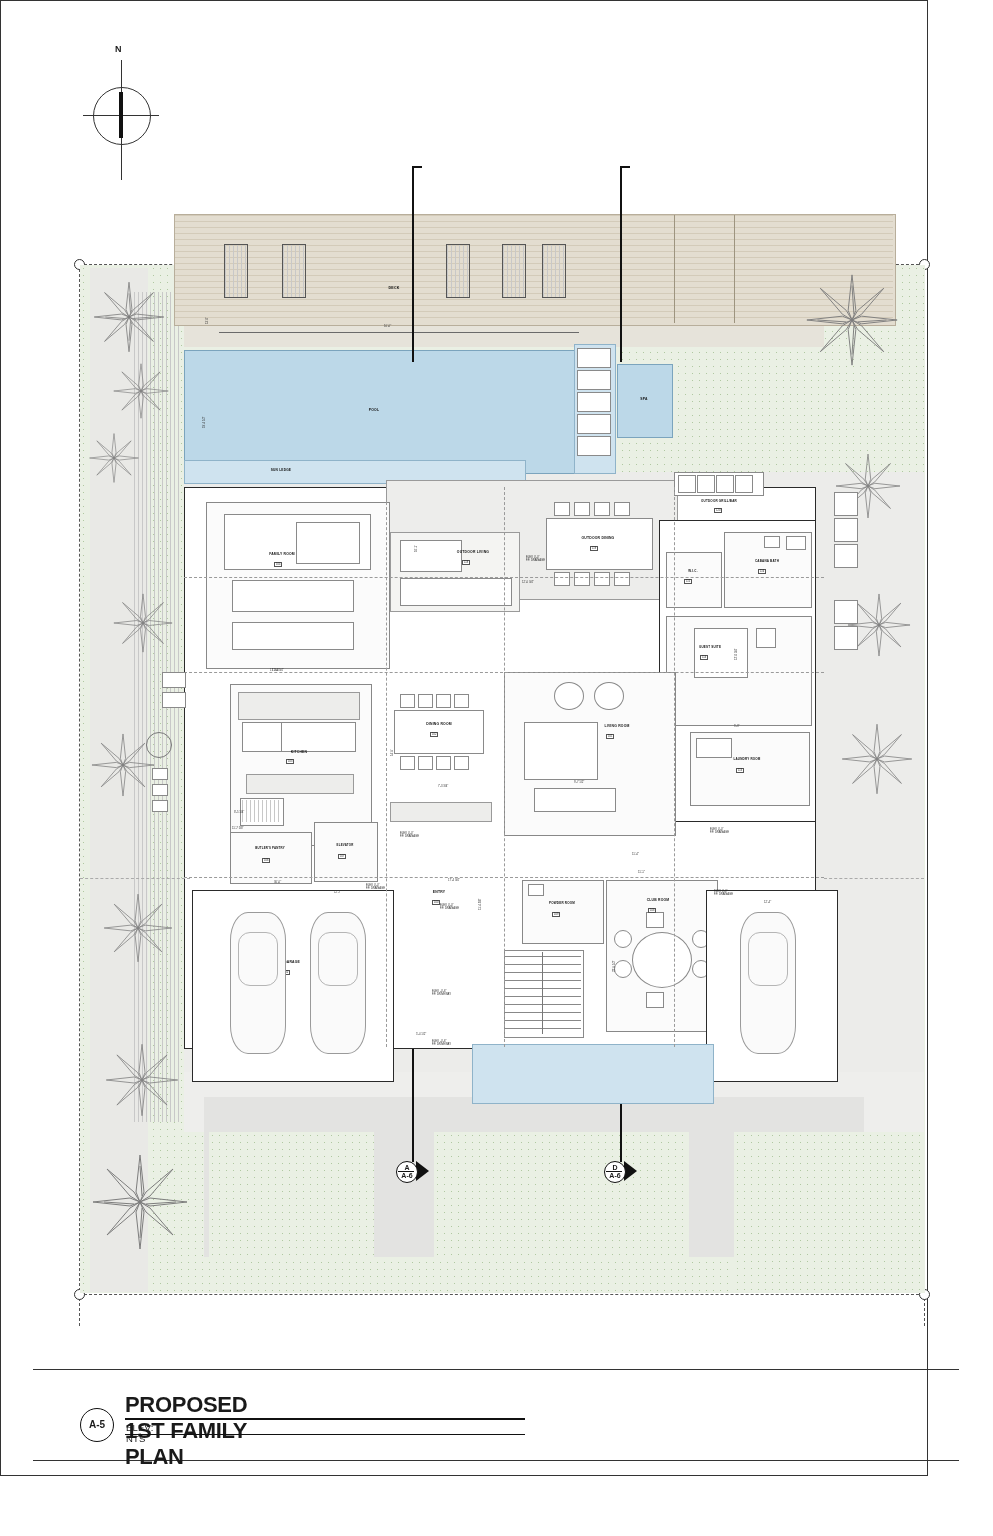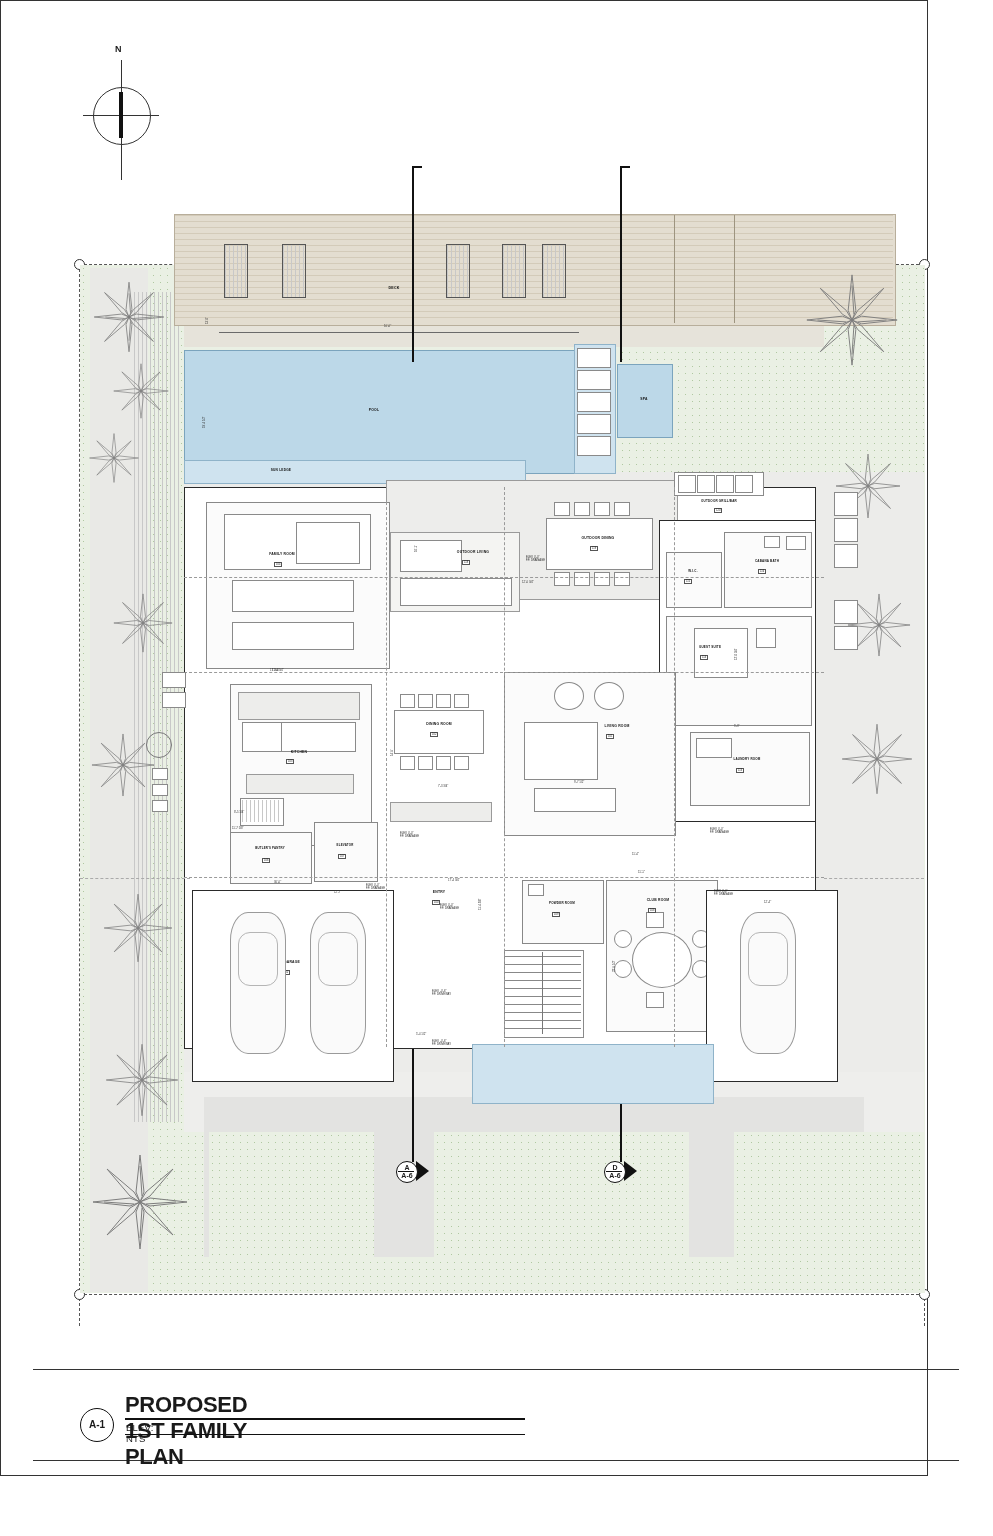--- a/index.html
+++ b/index.html
@@ -481,21 +481,21 @@
     <div class="thinbox" style="left:128px;top:660px;width:22px;height:14px;"></div>
     <div style="position:absolute;left:112px;top:700px;width:24px;height:24px;border:1px solid #777;border-radius:50%;"></div>
     <div class="thinbox" style="left:118px;top:736px;width:14px;height:10px;"></div>
     <div class="thinbox" style="left:118px;top:752px;width:14px;height:10px;"></div>
     <div class="thinbox" style="left:118px;top:768px;width:14px;height:10px;"></div>
 
   </div>
 
   <div id="title">
     <div class="bub">
-      <span>A-1</span>
+      <span>A-5</span>
     </div>
     <div class="t1">PROPOSED 1ST FAMILY PLAN</div>
     <div class="rule"></div>
     <div class="t2">ELEV: NTS</div>
     <div class="rule2"></div>
   </div>
 
 </div>
 
 </body></html>

